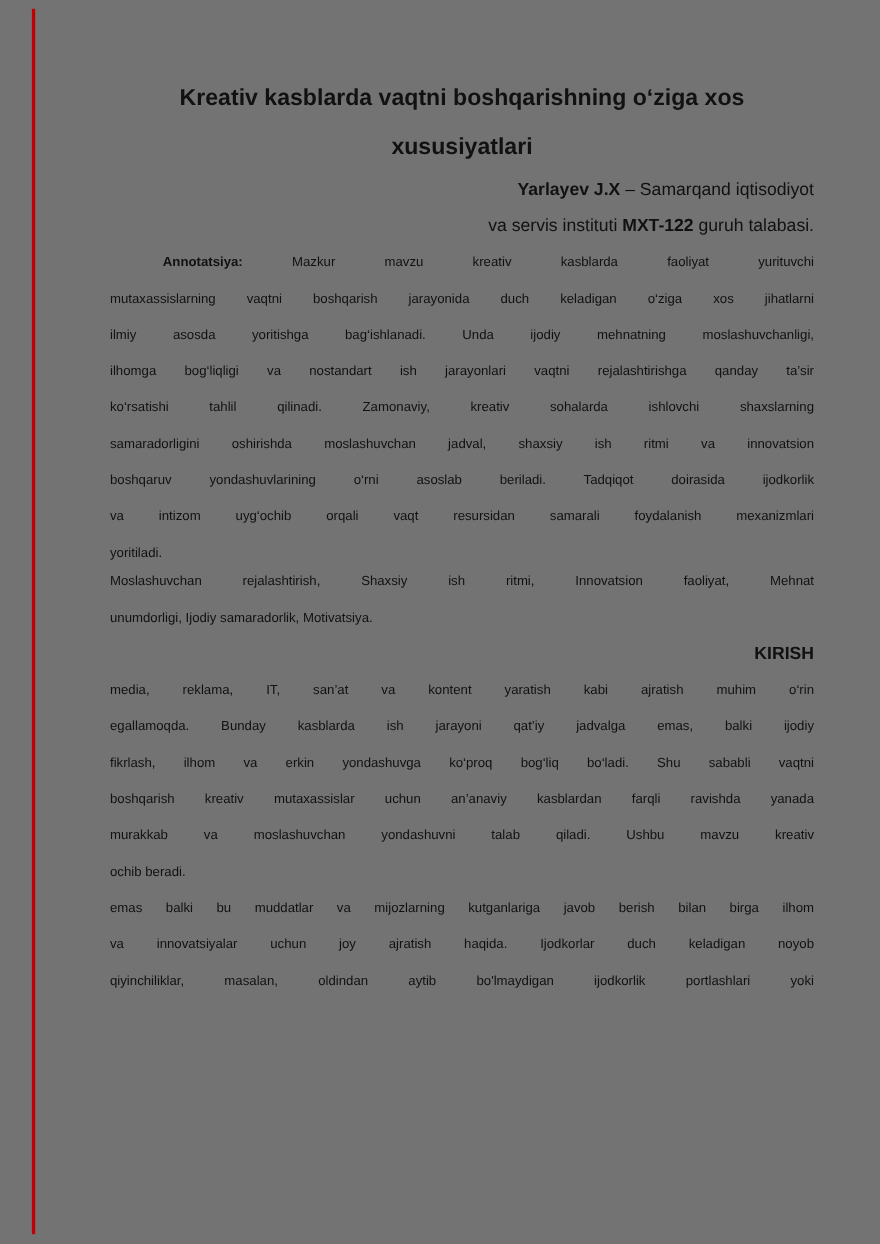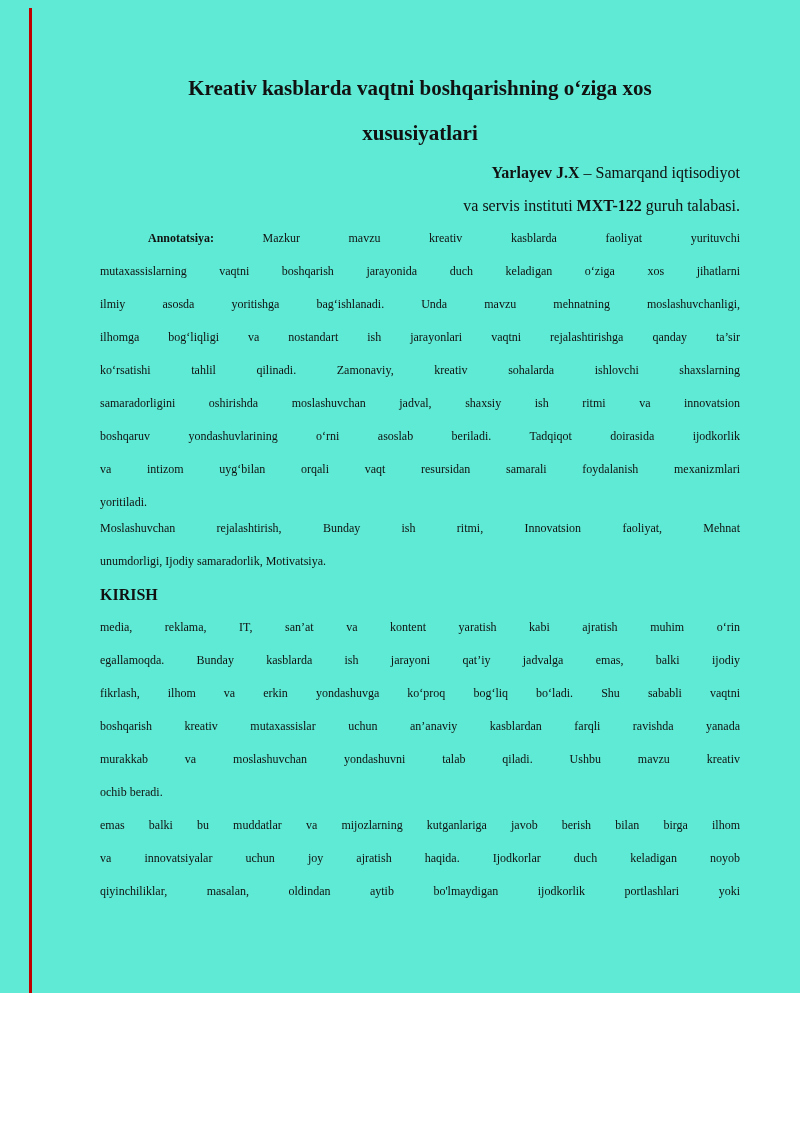--- a/index.html
+++ b/index.html
@@ -1,22 +1,22 @@
 <!DOCTYPE html>
 <html><head>
 <meta charset="utf-8">
 <style>
   html, body { margin: 0; padding: 0; background: #ffffff; }
   .page {
     position: relative;
     width: 800px;
-    height: 993px;
-    background: #5eead4;
+    height: 1131px;
+    background: #737373;
     overflow: hidden;
-    font-family: Liberation Serif, serif;
+    font-family: Liberation Sans, sans-serif;
     color: #111111;
   }
   .change-bar {
     position: absolute;
     left: 29px;
     top: 8px;
     width: 3px;
     height: 1114px;
     background: #c00000;
   }
@@ -43,21 +43,21 @@
     text-align: justify;
     text-align-last: justify;
   }
   .ln.last { text-align-last: left; }
   .indent { text-indent: 48px; }
   .keywords-block { margin-top: -7px; }
   .heading {
     font-size: 16px;
     font-weight: bold;
     line-height: 33px;
-    text-align: left;
+    text-align: right;
   }
   b { font-weight: bold; text-align: center; }
 </style>
 </head>
 <body>
 
 <div class="page">
 
   <div class="change-bar" style="background: rgb(192, 0, 0);"></div>
 
@@ -79,31 +79,31 @@
         <span>guruh talabasi.</span>
       </div>
     </div>
 
     <div>
       <div class="ln indent">
         <b>Annotatsiya:</b>
         <span>Mazkur mavzu kreativ kasblarda faoliyat yurituvchi</span>
       </div>
       <div class="ln">mutaxassislarning vaqtni boshqarish jarayonida duch keladigan o‘ziga xos jihatlarni</div>
-      <div class="ln">ilmiy asosda yoritishga bag‘ishlanadi. Unda mavzu mehnatning moslashuvchanligi,</div>
+      <div class="ln">ilmiy asosda yoritishga bag‘ishlanadi. Unda ijodiy mehnatning moslashuvchanligi,</div>
       <div class="ln">ilhomga bog‘liqligi va nostandart ish jarayonlari vaqtni rejalashtirishga qanday ta’sir</div>
       <div class="ln">ko‘rsatishi tahlil qilinadi. Zamonaviy, kreativ sohalarda ishlovchi shaxslarning</div>
       <div class="ln">samaradorligini oshirishda moslashuvchan jadval, shaxsiy ish ritmi va innovatsion</div>
       <div class="ln">boshqaruv yondashuvlarining o‘rni asoslab beriladi. Tadqiqot doirasida ijodkorlik</div>
-      <div class="ln">va intizom uyg‘bilan orqali vaqt resursidan samarali foydalanish mexanizmlari</div>
+      <div class="ln">va intizom uyg‘ochib orqali vaqt resursidan samarali foydalanish mexanizmlari</div>
       <div class="ln last">yoritiladi.</div>
     </div>
 
     <div class="keywords-block">
-      <div class="ln">Moslashuvchan rejalashtirish, Bunday ish ritmi, Innovatsion faoliyat, Mehnat</div>
+      <div class="ln">Moslashuvchan rejalashtirish, Shaxsiy ish ritmi, Innovatsion faoliyat, Mehnat</div>
       <div class="ln last">unumdorligi, Ijodiy samaradorlik, Motivatsiya.</div>
     </div>
 
     <div class="heading">KIRISH</div>
 
     <div>
       <div class="ln">media, reklama, IT, san’at va kontent yaratish kabi ajratish muhim o‘rin</div>
       <div class="ln">egallamoqda. Bunday kasblarda ish jarayoni qat’iy jadvalga emas, balki ijodiy</div>
       <div class="ln">fikrlash, ilhom va erkin yondashuvga ko‘proq bog‘liq bo‘ladi. Shu sababli vaqtni</div>
       <div class="ln">boshqarish kreativ mutaxassislar uchun an’anaviy kasblardan farqli ravishda yanada</div>

